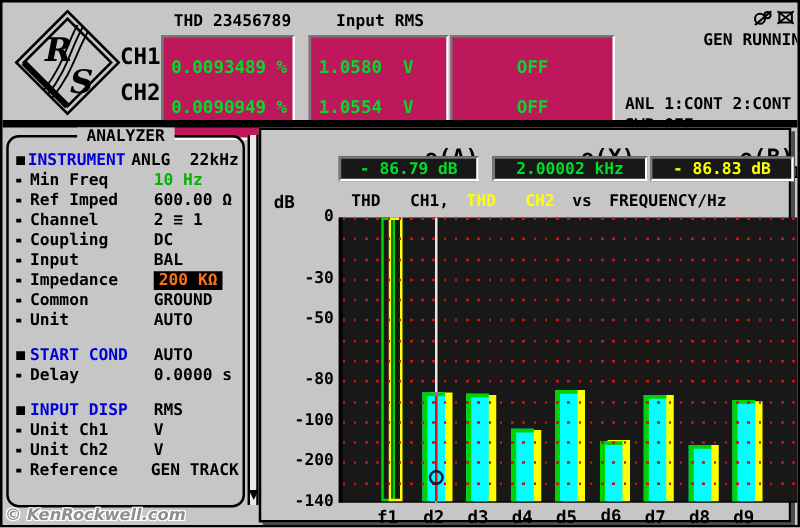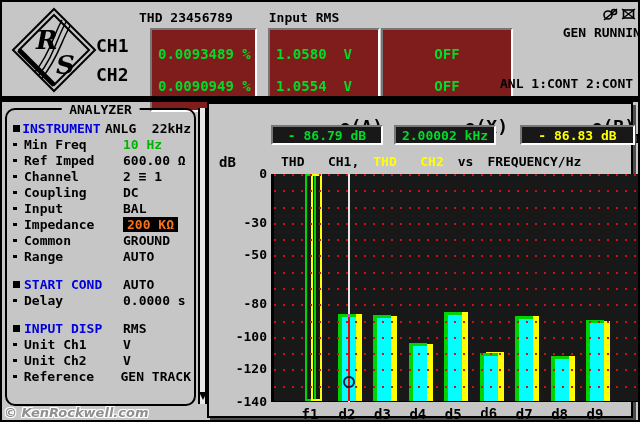--- a/index.html
+++ b/index.html
@@ -7,24 +7,24 @@
   .screen {
     position:relative; width:640px; height:422px;
     background:#c6c6c6; border:2px solid #000; overflow:hidden;
     font-family:"DejaVu Sans Mono", monospace; font-weight:bold; color:#000;
   }
   
   .top-header { position:absolute; left:0; top:0; width:636px; height:94px; }
   .logo { position:absolute; left:8px; top:4px; }
   .ch-label { position:absolute; left:94px; font-size:18px; }
   .lcd {
-    position:absolute; top:26px; height:84px; background:#7f1d1d;
+    position:absolute; top:26px; height:84px; background:#be185d;
     border:2px solid; border-color:#777 #fff #fff #777;
     display:flex; flex-direction:column; justify-content:space-evenly;
-    font-size:14px; white-space:pre;margin-left:21px;
+    font-size:14px; white-space:pre;
   }
   .lcd .lcd-row { color:#00dc28; padding-left:6px; }
   .lcd.center .lcd-row { padding-left:0; text-align:center; }
   .meter-title { position:absolute; top:8px; font-size:13px; text-align:center; }
   .status-col { position:absolute; left:498px; top:5px; width:138px; font-size:13px; line-height:17px; }
   .status-row { position:relative; white-space:pre; }
   .status-row .icons { position:absolute; right:2px; top:1px; display:flex; gap:3px; }
   .gap4 { height:4px; }
   .date-icon { position:absolute; right:4px; top:0; font-size:11px; }
   
@@ -168,21 +168,21 @@
     <div class="menu-title">ANALYZER</div>
     <div class="menu-items" id="menu-items">
         <div class="menu-row"><div class="m-marker"><div class="m-sq"></div></div><div class="m-label blue">INSTRUMENT</div><div class="m-value">ANLG  22kHz</div></div>
         <div class="menu-row"><div class="m-marker"><div class="m-dash"></div></div><div class="m-label">Min Freq</div><div class="m-value green">10 Hz</div></div>
         <div class="menu-row"><div class="m-marker"><div class="m-dash"></div></div><div class="m-label">Ref Imped</div><div class="m-value">600.00 Ω</div></div>
         <div class="menu-row"><div class="m-marker"><div class="m-dash"></div></div><div class="m-label">Channel</div><div class="m-value">2 ≡ 1</div></div>
         <div class="menu-row"><div class="m-marker"><div class="m-dash"></div></div><div class="m-label">Coupling</div><div class="m-value">DC</div></div>
         <div class="menu-row"><div class="m-marker"><div class="m-dash"></div></div><div class="m-label">Input</div><div class="m-value">BAL</div></div>
         <div class="menu-row"><div class="m-marker"><div class="m-dash"></div></div><div class="m-label">Impedance</div><div class="m-value"><span class="hl">200 KΩ</span></div></div>
         <div class="menu-row"><div class="m-marker"><div class="m-dash"></div></div><div class="m-label">Common</div><div class="m-value">GROUND</div></div>
-        <div class="menu-row"><div class="m-marker"><div class="m-dash"></div></div><div class="m-label">Range</div><div class="m-value">AUTO</div></div>
+        <div class="menu-row"><div class="m-marker"><div class="m-dash"></div></div><div class="m-label">Unit</div><div class="m-value">AUTO</div></div>
         <div class="menu-row spacer"></div>
         <div class="menu-row"><div class="m-marker"><div class="m-sq"></div></div><div class="m-label blue">START COND</div><div class="m-value">AUTO</div></div>
         <div class="menu-row"><div class="m-marker"><div class="m-dash"></div></div><div class="m-label">Delay</div><div class="m-value">0.0000 s</div></div>
         <div class="menu-row spacer"></div>
         <div class="menu-row"><div class="m-marker"><div class="m-sq"></div></div><div class="m-label blue">INPUT DISP</div><div class="m-value">RMS</div></div>
         <div class="menu-row"><div class="m-marker"><div class="m-dash"></div></div><div class="m-label">Unit Ch1</div><div class="m-value">V</div></div>
         <div class="menu-row"><div class="m-marker"><div class="m-dash"></div></div><div class="m-label">Unit Ch2</div><div class="m-value">V</div></div>
         <div class="menu-row"><div class="m-marker"><div class="m-dash"></div></div><div class="m-label">Reference</div><div class="m-value">GEN TRACK</div></div>
       </div>
   </div>
@@ -191,21 +191,21 @@
   </div>
 
   <div class="watermark">© KenRockwell.com</div>
 
   <div class="chart-panel">
     <div class="readout-label" style="left:62px;  width:112px;">o(A)</div>
     <div class="readout-label" style="left:185px; width:114px;">o(X)</div>
     <div class="readout-label" style="left:311px; width:115px;">o(B)</div>
 
     <div class="readout-box" style="left:62px;  width:112px;"><span class="readout-value" style="color: rgb(0, 220, 40);">- 86.79 dB</span></div>
-    <div class="readout-box" style="left:185px; width:102px;"><span class="readout-value" style="color: rgb(0, 220, 40);">2.00002 kHz</span></div>
+    <div class="readout-box" style="left:185px; width:124px;"><span class="readout-value" style="color: rgb(0, 220, 40);">2.00002 kHz</span></div>
     <div class="readout-box" style="left:311px; width:115px;"><span class="readout-value" style="color: rgb(255, 255, 0);">- 86.83 dB</span></div>
 
     <div class="axis-dB">dB</div>
     <div class="chart-title" id="chart-title"><span style="color: rgb(0, 0, 0);">THD   CH1,</span><span style="color: rgb(255, 255, 0);">THD   CH2</span><span style="color: rgb(0, 0, 0);">vs</span><span style="color: rgb(0, 0, 0);">FREQUENCY/Hz</span></div>
 
     <div class="plot" id="plot">
         <div class="gridline" style="top: 0px;"></div>
         <div class="gridline" style="top: 16px;"></div>
         <div class="gridline" style="top: 33px;"></div>
         <div class="gridline" style="top: 49px;"></div>
@@ -239,21 +239,21 @@
         <div class="bar ch1" style="left: 312px; height: 81px; background: rgb(0, 255, 255); border-color: rgb(0, 212, 0);"></div>
         <div class="cursor-line" style="left: 74px;"></div>
         <div class="cursor-marker" style="left: 69px; top: 202px;"></div>
       </div>
     <div id="yticks">
         <div class="ytick" style="top: 62px;">0</div>
         <div class="ytick" style="top: 110.857px;">-30</div>
         <div class="ytick" style="top: 143.429px;">-50</div>
         <div class="ytick" style="top: 192.286px;">-80</div>
         <div class="ytick" style="top: 224.857px;">-100</div>
-        <div class="ytick" style="top: 257.429px;">-120</div>
+        <div class="ytick" style="top: 257.429px;">-200</div>
         <div class="ytick" style="top: 290px;">-140</div>
       </div>
     <div id="xticks">
         <div class="xtick" style="left: 87px;">f1</div>
         <div class="xtick" style="left: 124px;">d2</div>
         <div class="xtick" style="left: 159.43px;">d3</div>
         <div class="xtick" style="left: 194.86px;">d4</div>
         <div class="xtick" style="left: 230.29px;">d5</div>
         <div class="xtick" style="left: 265.72px; font-family: Liberation Mono, monospace;">d6</div>
         <div class="xtick" style="left: 301.15px;">d7</div>

